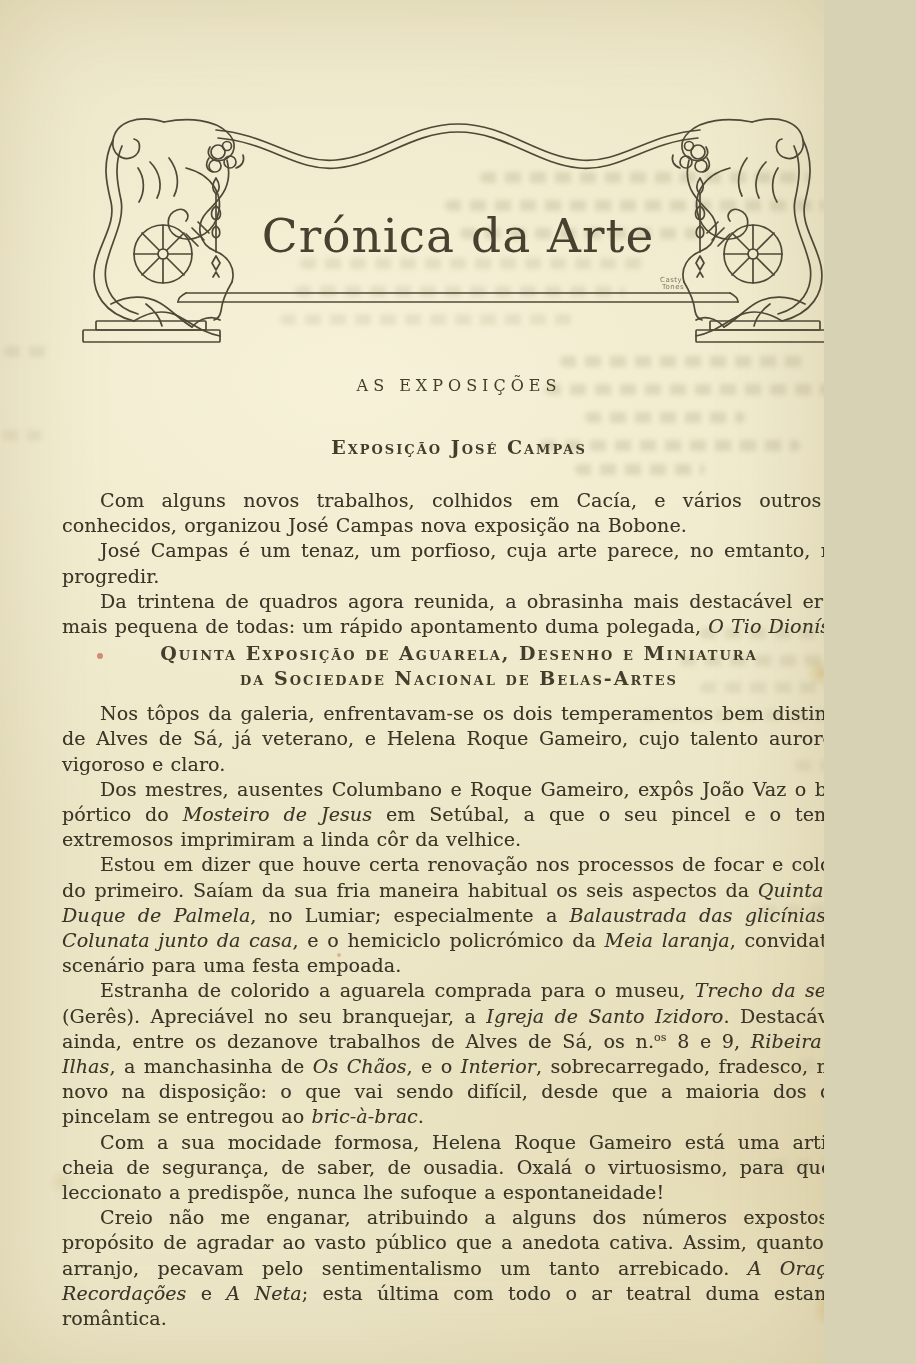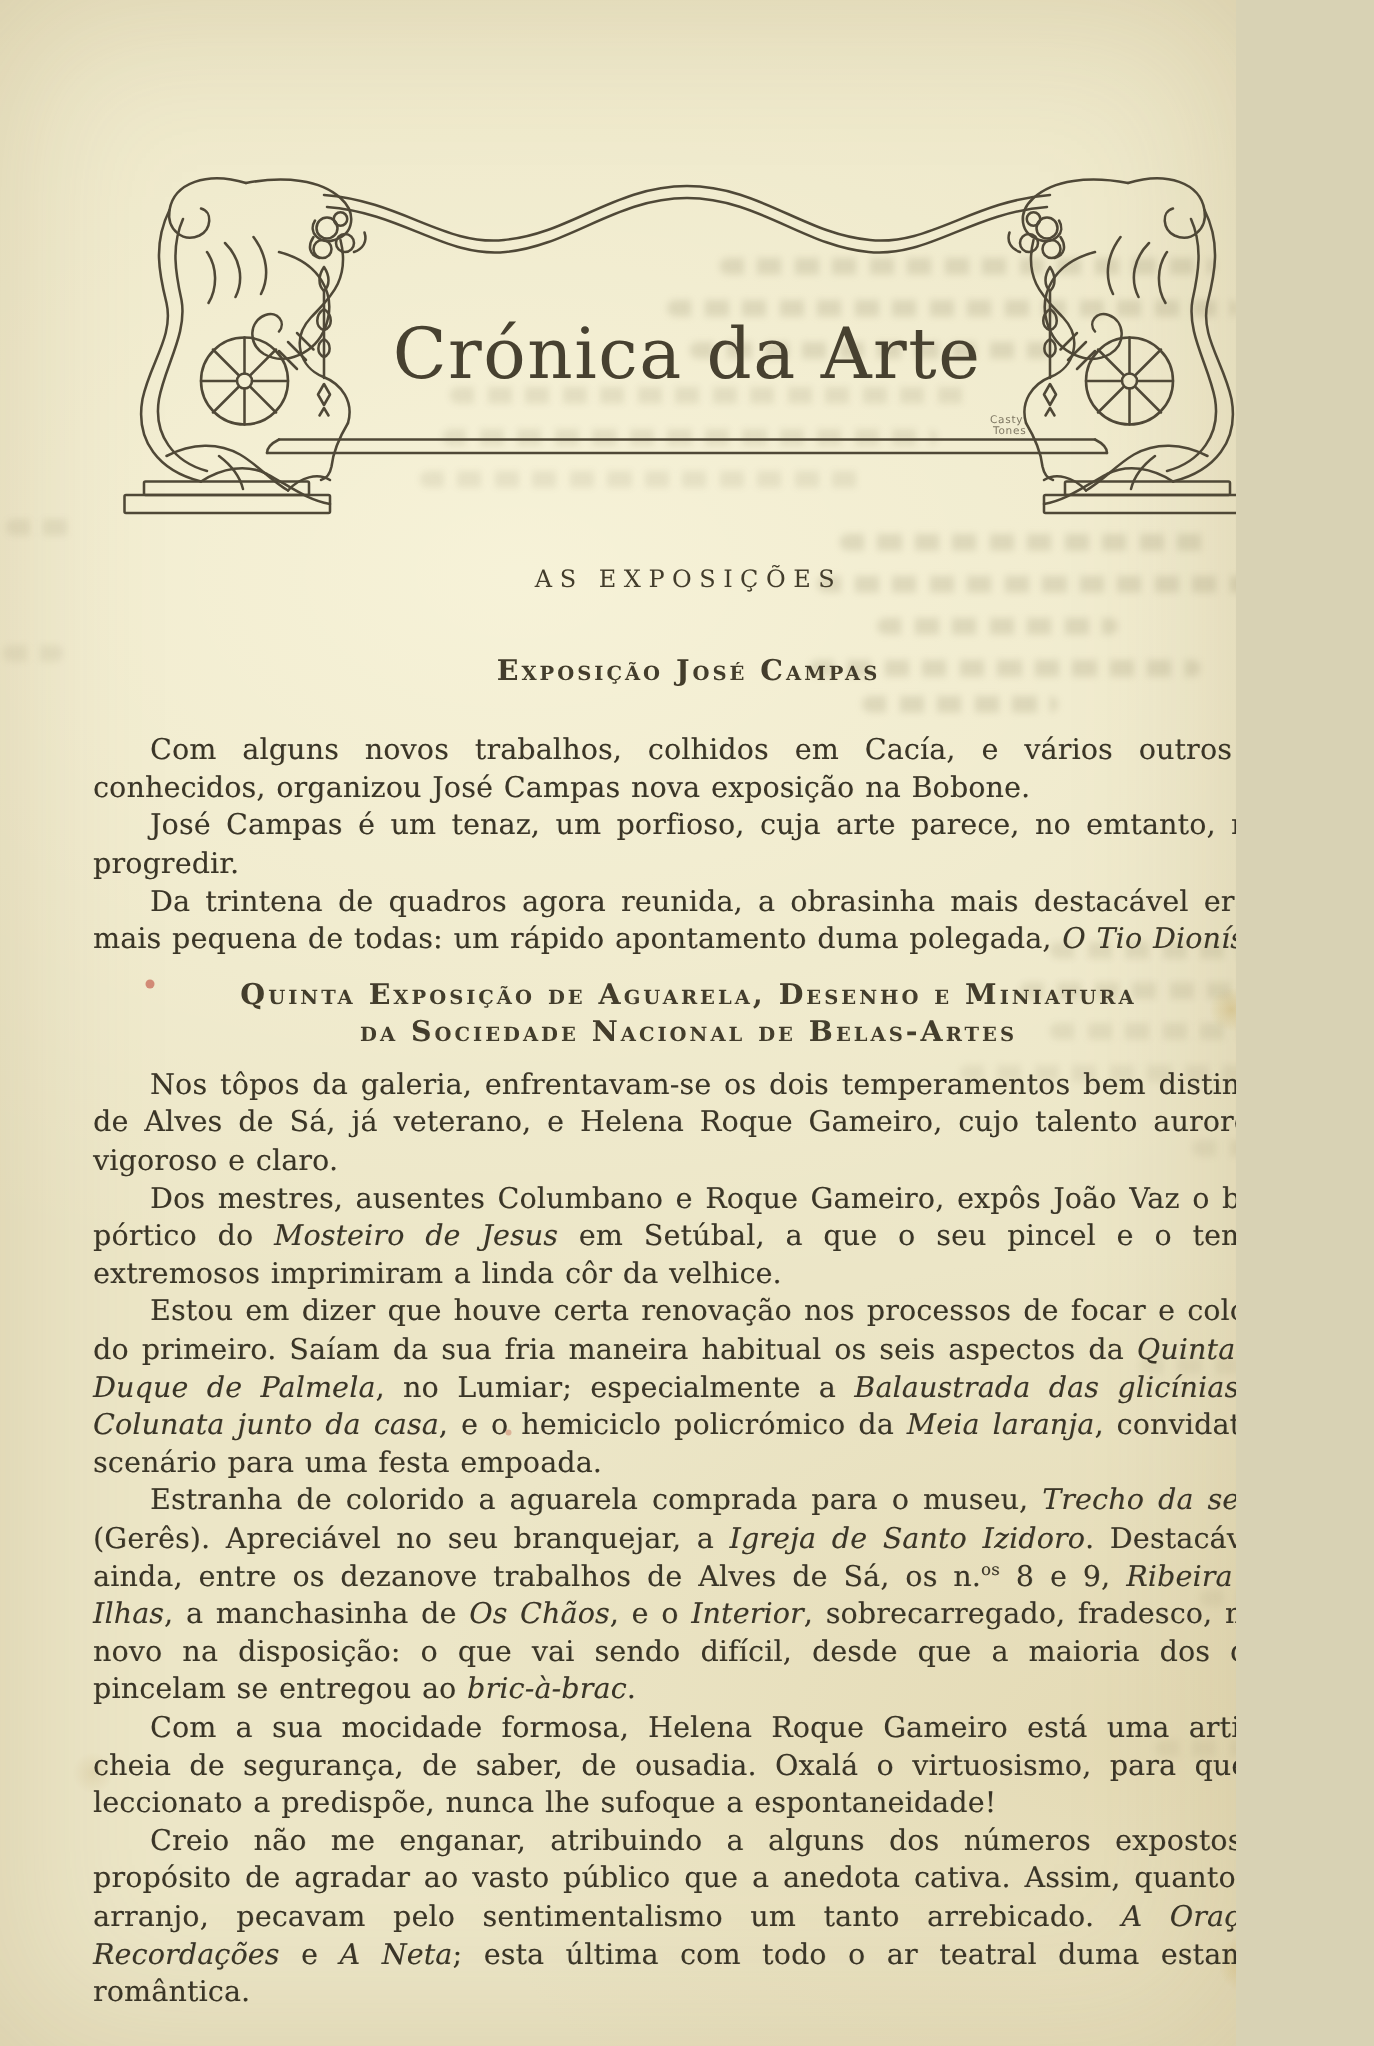--- a/index.html
+++ b/index.html
@@ -38,21 +38,21 @@
   
   .article{position:absolute;left:62px;top:376px;width:794px;}
   .section-title{
     margin:0;font-size:16px;font-weight:normal;letter-spacing:5px;
     text-align:center;color:#433d2c;
   }
   .sub-heading{
     margin:40px 0 28px;font-size:19px;font-weight:bold;letter-spacing:2px;
     font-variant:small-caps;text-align:center;color:#433d2c;line-height:25px;
   }
-  .sub-heading.second{margin:12px 0 10px;}
+  .sub-heading.second{margin:2px 0 10px;}
   .para{
     margin:0;text-indent:38px;text-align:justify;
     font-size:19px;line-height:25.2px;letter-spacing:.1px;word-spacing:1px;
     color:#3a3527;text-shadow:.3px .3px 0 rgba(58,53,39,.30);
   }
   .para i{font-style:italic;}
   .para sup{font-size:11px;line-height:0;vertical-align:super;}
 </style>
 </head>
 <body>

